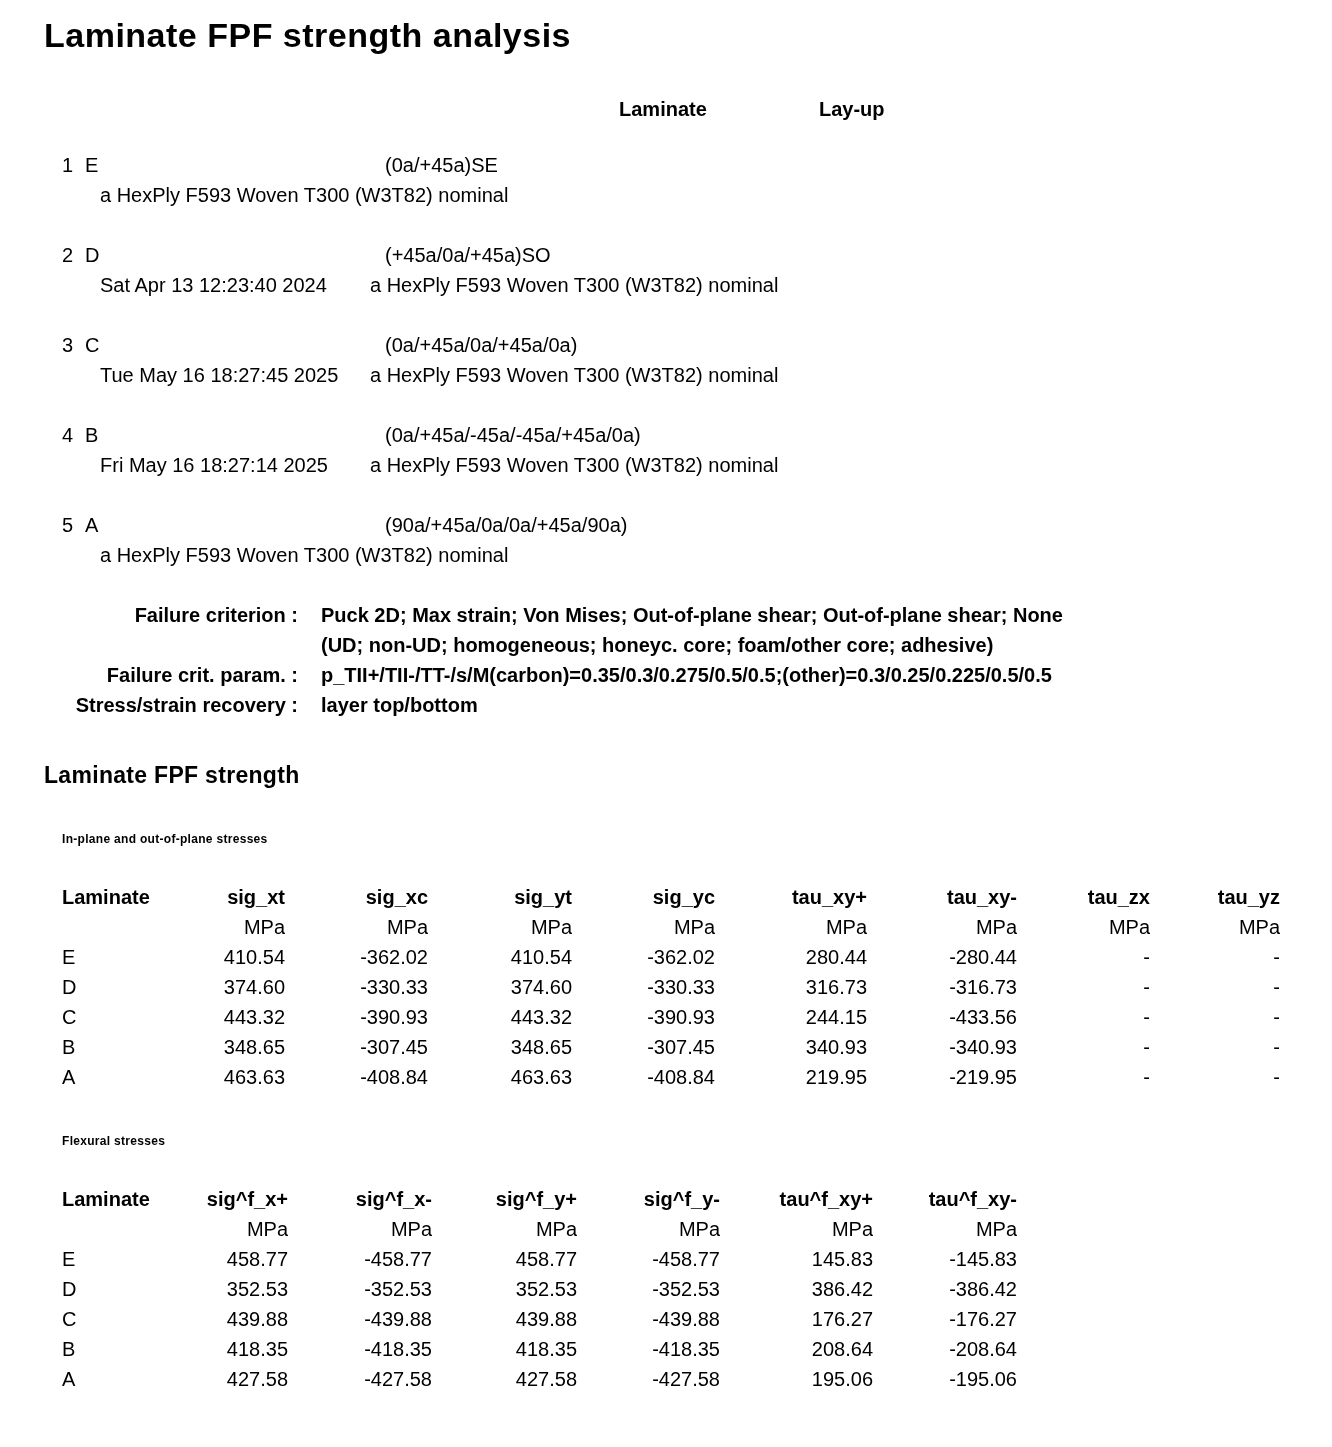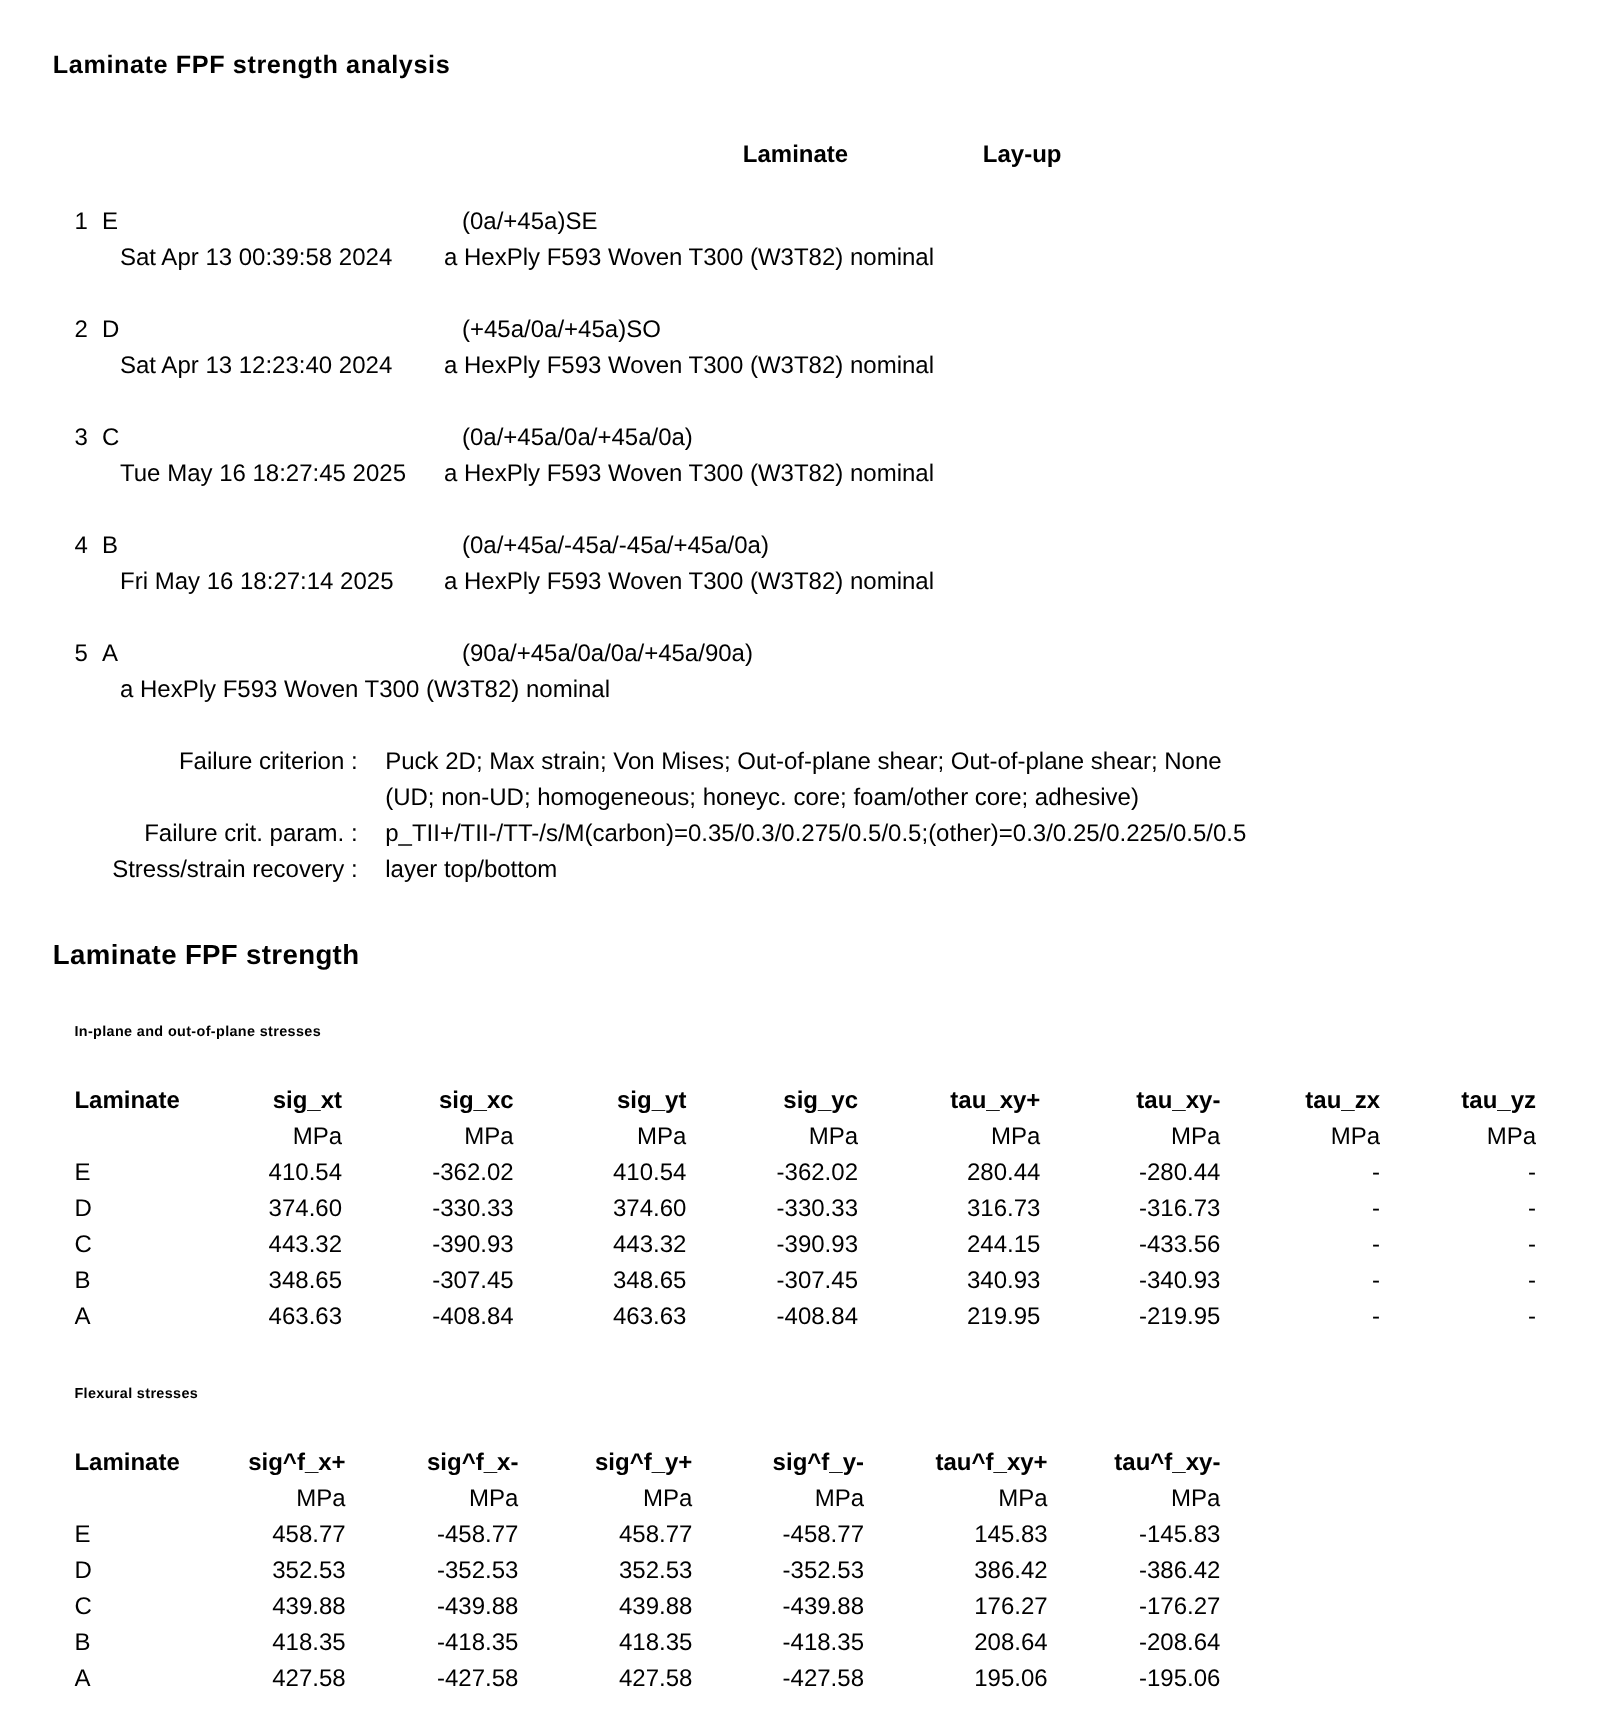--- a/index.html
+++ b/index.html
@@ -8,22 +8,22 @@
     width: 1332px;
     height: 1447px;
     background: #ffffff;
     color: #000000;
     font-family: "Liberation Sans", "DejaVu Sans", sans-serif;
     font-size: 20px;
     overflow: hidden;
   }
   .title {
     margin: 0;
-    padding: 38px 0 0 44px;
-    font-size: 21px;
+    padding: 18px 0 0 44px;
+    font-size: 34px;
     line-height: 34px;
     font-weight: bold;
     letter-spacing: 0.5px;
   }
   
   .list-header {
     margin: 42px 0 0 65px;
     line-height: 30px;
     font-weight: bold;
     text-align: center;
@@ -32,21 +32,21 @@
   .laminate-list { margin-top: 26px; }
   .entry { margin-bottom: 30px; }
   .e-row1, .e-row2 { display: flex; line-height: 30px; }
   .e-row1 { margin-left: 62px; }
   .e-num  { width: 23px; }
   .e-name { width: 300px; }
   .e-row2 { margin-left: 100px; }
   .e-date { width: 270px; }
   
   .settings { margin-left: 44px; }
-  .s-row { display: flex; line-height: 30px; }
+  .s-row { display: flex; line-height: 30px; font-weight: bold; }
   .s-label { width: 254px; text-align: right; white-space: pre; }
   .s-value { margin-left: 23px; white-space: pre; }
   
   .sec-title {
     margin: 40px 12px 0 44px;
     font-size: 23px;
     line-height: 30px;
     font-weight: bold;
     letter-spacing: 0.3px;
   }
@@ -105,21 +105,20 @@
 
   <div class="laminate-list">
 
     <div class="entry">
       <div class="e-row1">
         <span class="e-num">1</span>
         <span class="e-name">E</span>
         <span class="e-layup">(0a/+45a)SE</span>
       </div>
       <div class="e-row2">
-        <span class="e-date">Sat Apr 13 00:39:58 2024</span>
         <span class="e-material">a HexPly F593 Woven T300 (W3T82) nominal</span>
       </div>
     </div>
 
     <div class="entry">
       <div class="e-row1">
         <span class="e-num">2</span>
         <span class="e-name">D</span>
         <span class="e-layup">(+45a/0a/+45a)SO</span>
       </div>

